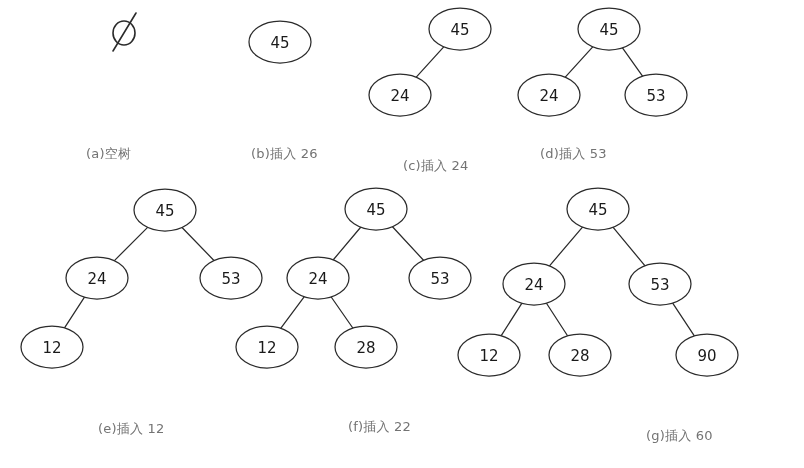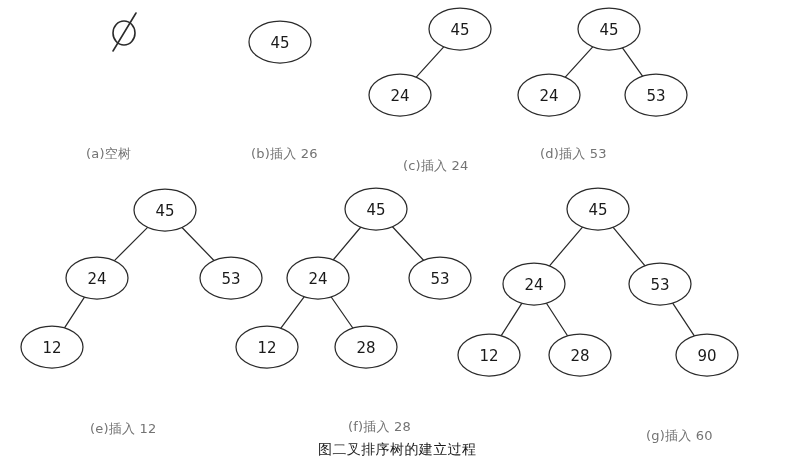--- a/index.html
+++ b/index.html
@@ -196,19 +196,18 @@
           </g>
         </g>
       </g>
   </svg>
 
   <div id="caption-layer">
       <div class="panel-caption" style="left: 86px; top: 145px;">(a)空树</div>
       <div class="panel-caption" style="left: 251px; top: 145px;">(b)插入 26</div>
       <div class="panel-caption" style="left: 403px; top: 145px; margin-top: 12px;">(c)插入 24</div>
       <div class="panel-caption" style="left: 540px; top: 145px;">(d)插入 53</div>
-      <div class="panel-caption" style="left: 90px; top: 420px;">(e)插入 12</div>
-      <div class="panel-caption" style="left: 348px; top: 418px;">(f)插入 28</div>
+      <div class="panel-caption" style="left: 98px; top: 420px;">(e)插入 12</div>
+      <div class="panel-caption" style="left: 348px; top: 418px;">(f)插入 22</div>
       <div class="panel-caption" style="left: 646px; top: 427px;">(g)插入 60</div>
     </div>
 
-  <div class="figure-title" style="left: 318px; top: 441px;">图二叉排序树的建立过程</div>
 </div>
 
 </body></html>

